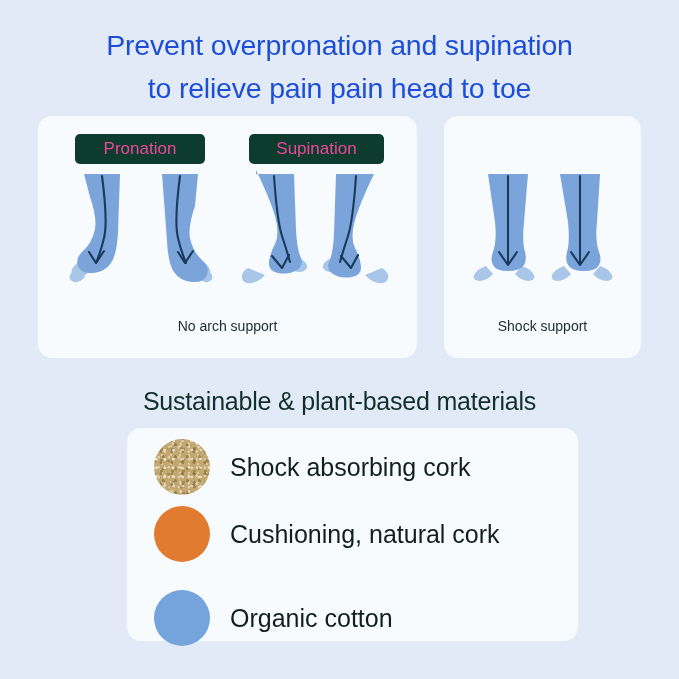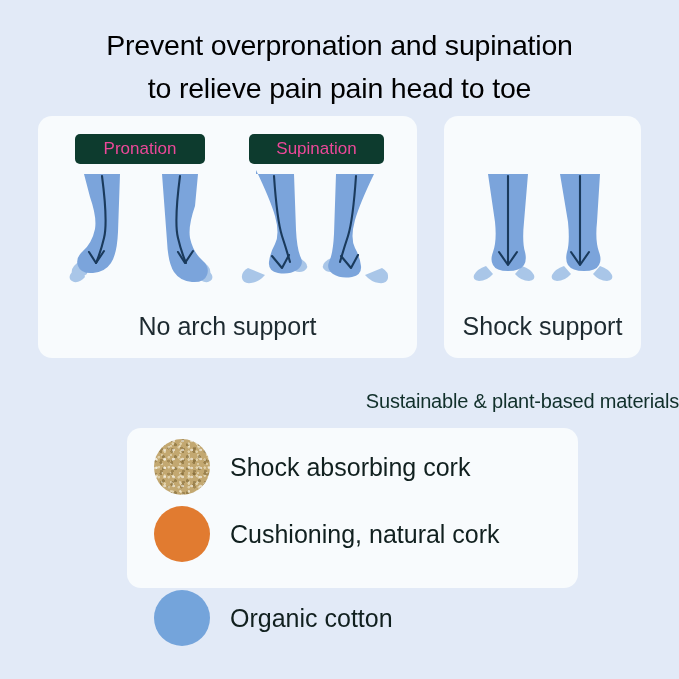--- a/index.html
+++ b/index.html
@@ -21,21 +21,21 @@
     height: 679px;
   }
 
   
   .headline {
     position: absolute;
     left: 0;
     top: 24px;
     width: 679px;
     text-align: center;
-    color: #000000;
+    color: #1d4ed8;
     font-size: 28.5px;
     line-height: 43px;
     letter-spacing: -0.2px;
   }
   .headline .line { display: block; }
 
   
   .card {
     position: absolute;
     background: #f8fbfd;
@@ -70,46 +70,46 @@
   #legs-pronation  { left: 62px;  width: 158px; }
   #legs-supination { left: 236px; width: 158px; }
   #legs-proper     { left: 466px; width: 156px; }
   .legs svg { display: block; width: 100%; height: 100%; }
 
   
   .caption {
     position: absolute;
     top: 312px;
     color: #1d2a30;
-    font-size: 25px;
+    font-size: 14px;
     line-height: 28px;
     text-align: center;
   }
   #caption-left  { left: 38px;  width: 379px; }
   #caption-right { left: 444px; width: 197px; }
 
   
   .subheading {
     position: absolute;
     left: 0;
     top: 383px;
     width: 679px;
-    text-align: right;
+    text-align: center;
     color: #11302b;
-    font-size: 20px;
+    font-size: 25px;
     line-height: 36px;
     letter-spacing: -0.2px;
   }
 
   
   #card-materials {
     left: 127px;
     top: 428px;
     width: 451px;
-    height: 160px;
+    height: 213px;
   }
   .material-row {
     position: absolute;
     left: 27px;
     height: 56px;
     display: flex;
     align-items: center;
   }
   #material-row-0 { top: 11px; }
   #material-row-1 { top: 78px; }

